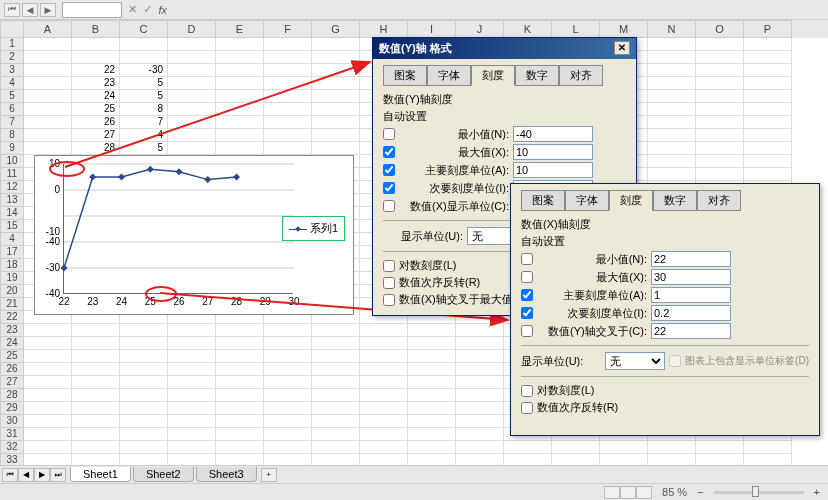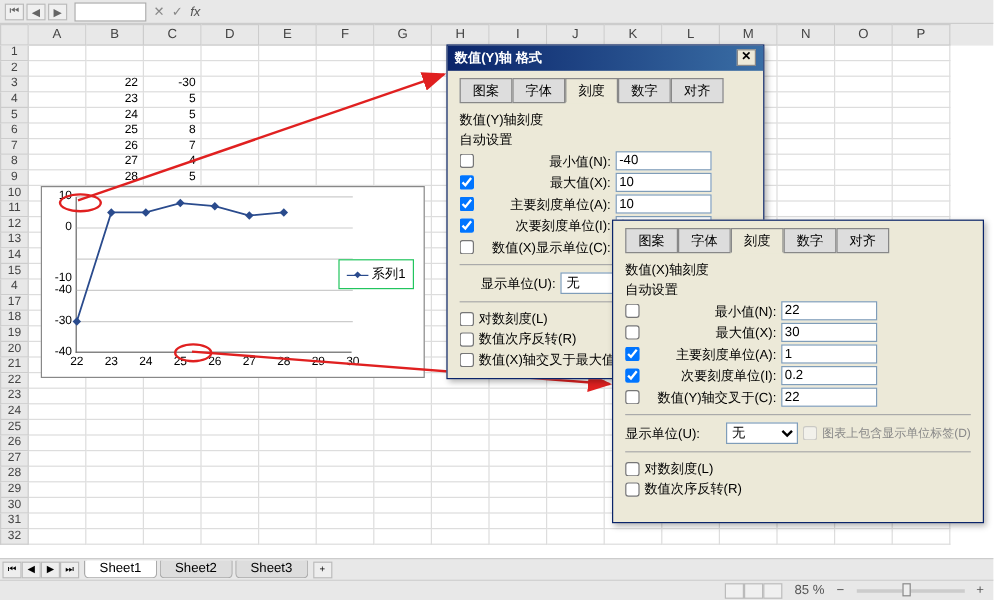--- a/index.html
+++ b/index.html
@@ -682,20 +682,39 @@
         <div class="cell"></div>
         <div class="cell"></div>
         <div class="cell"></div>
         <div class="cell"></div>
         <div class="cell"></div>
         <div class="cell"></div>
         <div class="cell"></div>
       </div>
       <div class="row">
         <div class="row-h">32</div>
+        <div class="cell"></div>
+        <div class="cell"></div>
+        <div class="cell"></div>
+        <div class="cell"></div>
+        <div class="cell"></div>
+        <div class="cell"></div>
+        <div class="cell"></div>
+        <div class="cell"></div>
+        <div class="cell"></div>
+        <div class="cell"></div>
+        <div class="cell"></div>
+        <div class="cell"></div>
+        <div class="cell"></div>
+        <div class="cell"></div>
+        <div class="cell"></div>
+        <div class="cell"></div>
+      </div>
+      <div class="row">
+        <div class="row-h">33</div>
         <div class="cell"></div>
         <div class="cell"></div>
         <div class="cell"></div>
         <div class="cell"></div>
         <div class="cell"></div>
         <div class="cell"></div>
         <div class="cell"></div>
         <div class="cell"></div>
         <div class="cell"></div>
         <div class="cell"></div>

